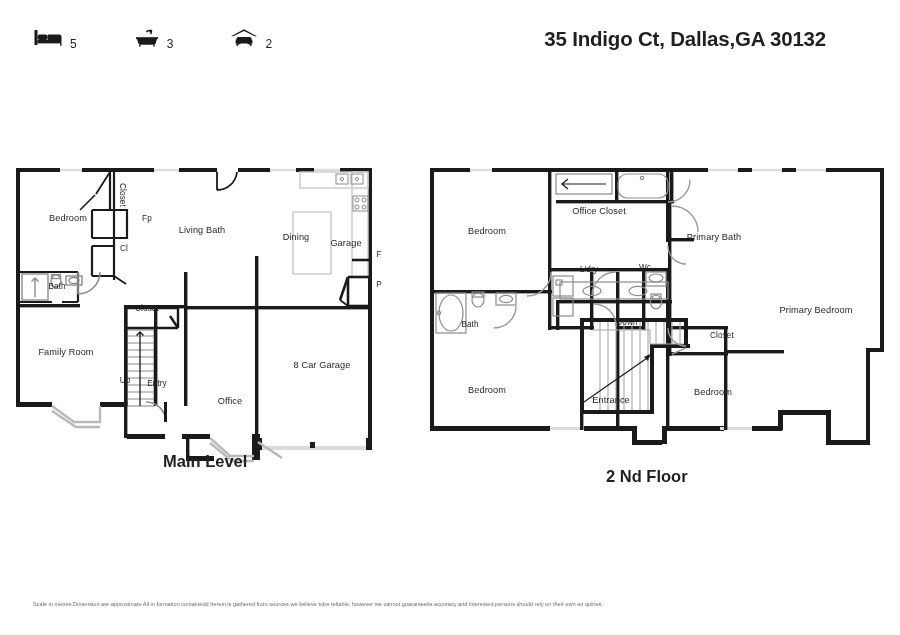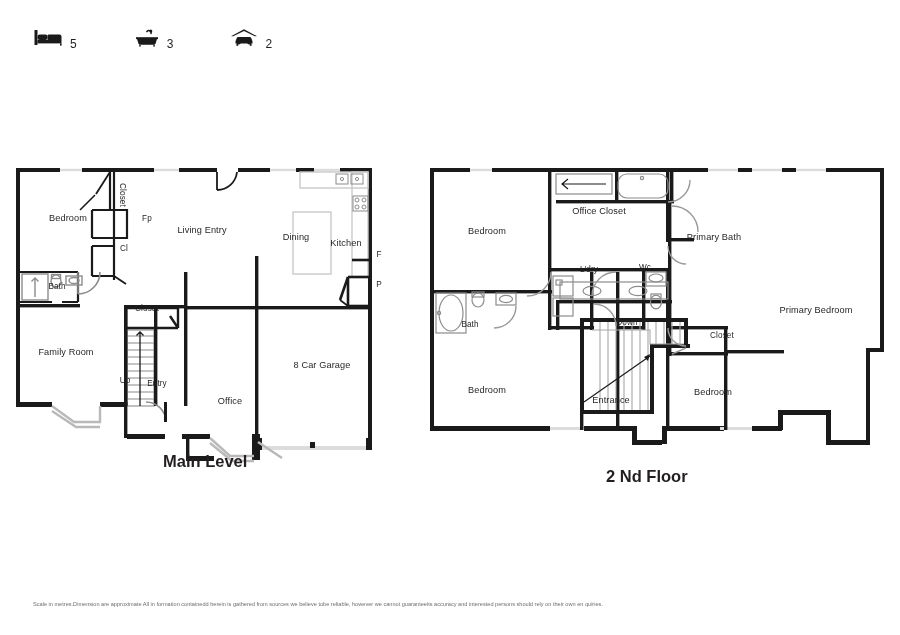--- a/index.html
+++ b/index.html
@@ -87,20 +87,21 @@
           <rect x="7.4" y="15.4" width="1.8" height="2.4" fill="#1a1a1a"></rect>
           <rect x="20.8" y="15.4" width="1.8" height="2.4" fill="#1a1a1a"></rect>
           <circle cx="9.8" cy="14.6" r="2.0" fill="#1a1a1a"></circle>
           <circle cx="20.2" cy="14.6" r="2.0" fill="#1a1a1a"></circle>
         </svg>
       </span>
       <span class="num">2</span>
     </div>
   </div>
 
+  <div class="title">35 Indigo Ct, Dallas,GA 30132</div>
 
   <svg class="plan" id="main-level-plan" viewBox="0 0 420 330" preserveAspectRatio="none">
     <g fill="#1a1a1a" stroke="none">
 
       <rect x="16" y="18" width="4" height="238"></rect>
       <rect x="16" y="18" width="44" height="4"></rect>
       <rect x="60" y="18.8" width="22" height="2.4" fill="#dcdcdc"></rect>
       <rect x="82" y="18" width="28" height="4"></rect>
       <rect x="110" y="18" width="4" height="4"></rect>
       <rect x="114" y="18" width="40" height="4"></rect>
@@ -357,23 +358,23 @@
       <path d="M252 204 L266 198"></path>
     </g>
   </svg>
 
   <div id="room-label-layer">
       <div class="rlabel" style="left: 68px; top: 219px;">Bedroom</div>
       <div class="rlabel sm vert" style="left: 122px; top: 195px;">Closet</div>
       <div class="rlabel sm" style="left: 147px; top: 219px;">Fp</div>
       <div class="rlabel sm" style="left: 124px; top: 249px;">Cl</div>
       <div class="rlabel sm" style="left: 57px; top: 287px;">Bath</div>
-      <div class="rlabel" style="left: 202px; top: 231px;">Living Entry</div>
+      <div class="rlabel" style="left: 202px; top: 231px;">Living Bath</div>
       <div class="rlabel" style="left: 296px; top: 218px; margin-top: 20px;">Dining</div>
-      <div class="rlabel" style="left: 346px; top: 244px;">Kitchen</div>
+      <div class="rlabel" style="left: 346px; top: 244px;">Garage</div>
       <div class="rlabel sm" style="left: 379px; top: 255px;">F</div>
       <div class="rlabel sm" style="left: 379px; top: 285px;">P</div>
       <div class="rlabel sm" style="left: 147px; top: 309px;">Closet</div>
       <div class="rlabel" style="left: 66px; top: 353px;">Family Room</div>
       <div class="rlabel sm" style="left: 125px; top: 381px; text-align: right;">Up</div>
       <div class="rlabel sm" style="left: 157px; top: 384px;">Entry</div>
       <div class="rlabel" style="left: 230px; top: 367px; margin-top: 35px;">Office</div>
       <div class="rlabel" style="left: 322px; top: 366px;">8 Car Garage</div>
       <div class="rlabel" style="left: 487px; top: 232px;">Bedroom</div>
       <div class="rlabel" style="left: 599px; top: 212px;">Office Closet</div>

